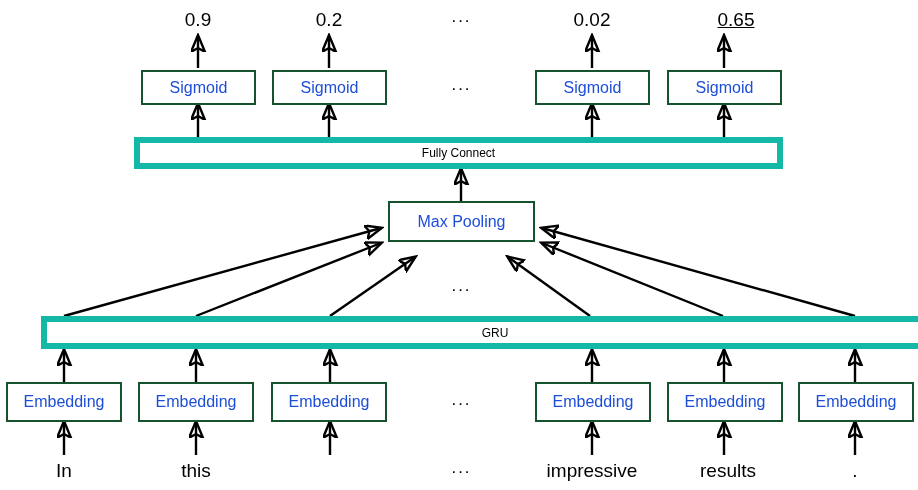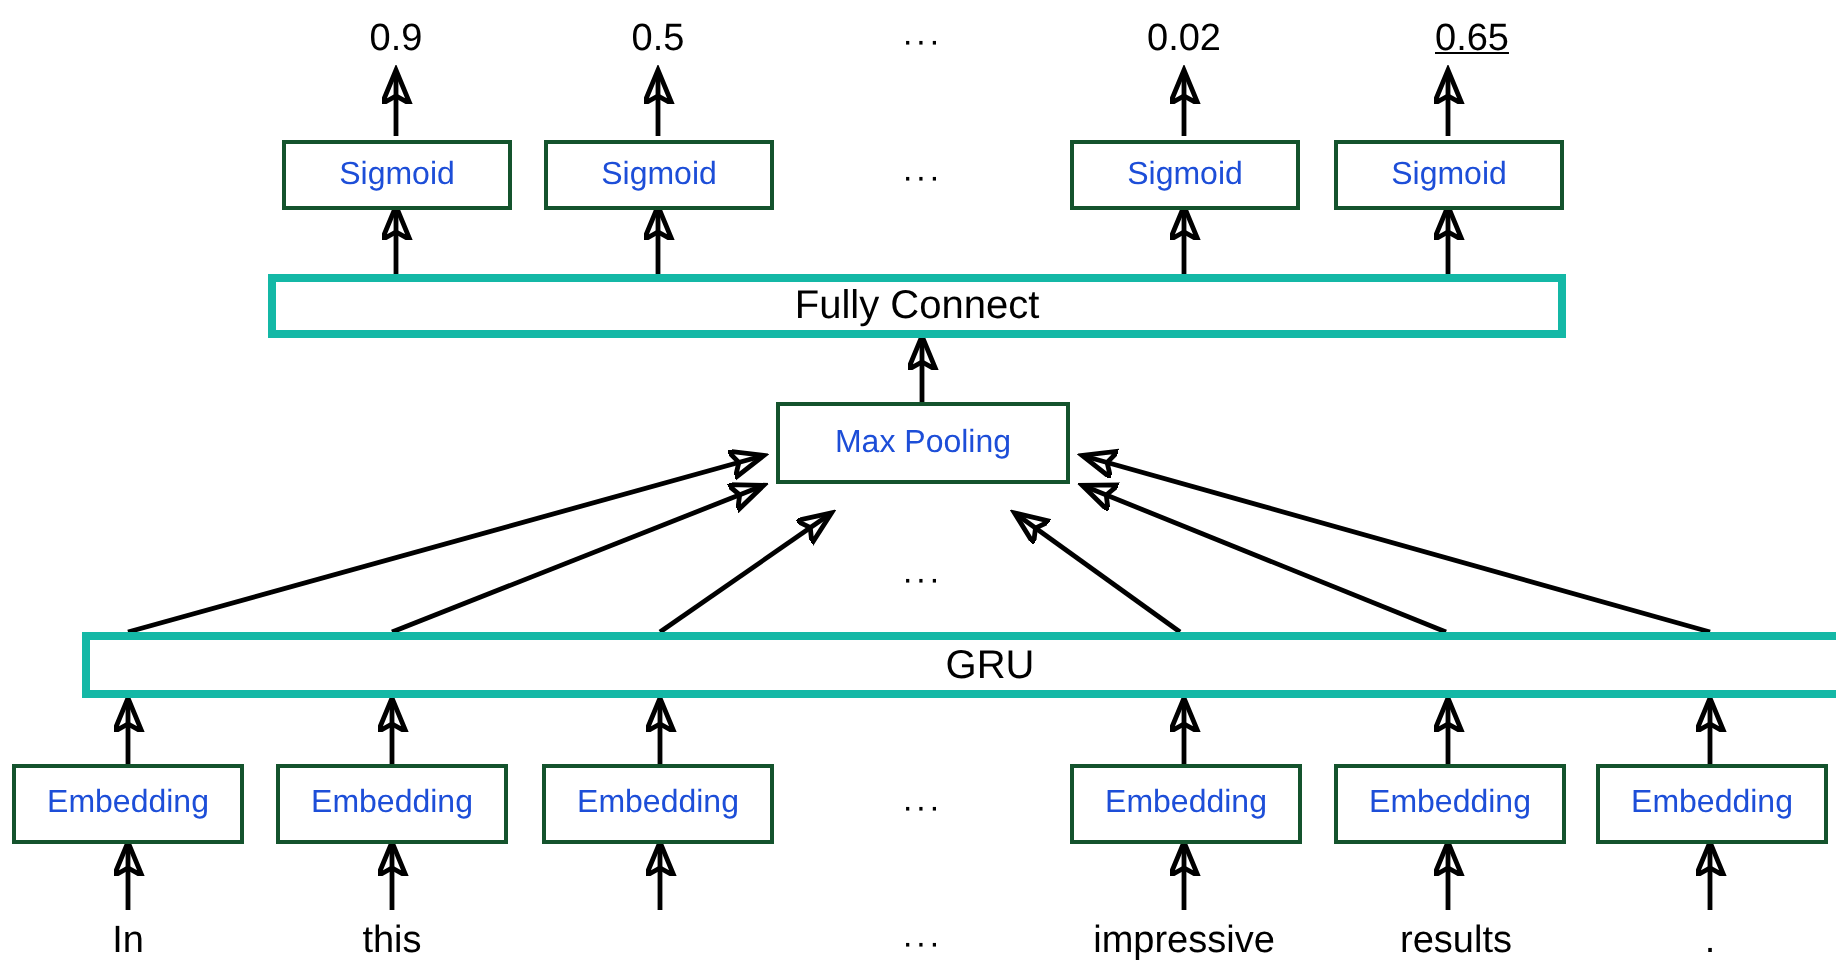--- a/index.html
+++ b/index.html
@@ -25,26 +25,26 @@
     justify-content: center;
     font-size: 16px;
     color: #1d4ed8;
     line-height: 1;
     white-space: nowrap;
     z-index: 3;
   }
   .bar {
     position: absolute;
     box-sizing: border-box;
-    border: 4px solid #14b8a6;
+    border: 6px solid #14b8a6;
     background: #ffffff;
     display: flex;
     align-items: center;
     justify-content: center;
-    font-size: 20px;
+    font-size: 12px;
     color: #000000;
     line-height: 1;
     z-index: 3;
   }
   .plaintext {
     position: absolute;
     font-size: 19px;
     color: #000000;
     text-align: center;
     line-height: 1;
@@ -114,21 +114,21 @@
 
     <line x1="64" y1="455" x2="64" y2="422" stroke-width="2.4" marker-end="url(#ah)"></line>
     <line x1="196" y1="455" x2="196" y2="422" stroke-width="2.4" marker-end="url(#ah)"></line>
     <line x1="330" y1="455" x2="330" y2="422" stroke-width="2.4" marker-end="url(#ah)"></line>
     <line x1="592" y1="455" x2="592" y2="422" stroke-width="2.4" marker-end="url(#ah)"></line>
     <line x1="724" y1="455" x2="724" y2="422" stroke-width="2.4" marker-end="url(#ah)"></line>
     <line x1="855" y1="455" x2="855" y2="422" stroke-width="2.4" marker-end="url(#ah)"></line>
   </svg>
 
   <div class="plaintext" style="left:158px;top:10px;width:80px;">0.9</div>
-  <div class="plaintext" style="left:289px;top:10px;width:80px;">0.5</div>
+  <div class="plaintext" style="left:289px;top:10px;width:80px;">0.2</div>
   <div class="dots" style="left:421px;top:12px;width:80px;">···</div>
   <div class="plaintext" style="left:552px;top:10px;width:80px;">0.02</div>
   <div class="plaintext" style="left:696px;top:10px;width:80px;text-decoration:underline;">0.65</div>
 
   <div class="node" style="left:141px;top:70px;width:115px;height:35px;">Sigmoid</div>
   <div class="node" style="left:272px;top:70px;width:115px;height:35px;">Sigmoid</div>
   <div class="dots" style="left:421px;top:80px;width:80px;">···</div>
   <div class="node" style="left:535px;top:70px;width:115px;height:35px;">Sigmoid</div>
   <div class="node" style="left:667px;top:70px;width:115px;height:35px;">Sigmoid</div>
 

